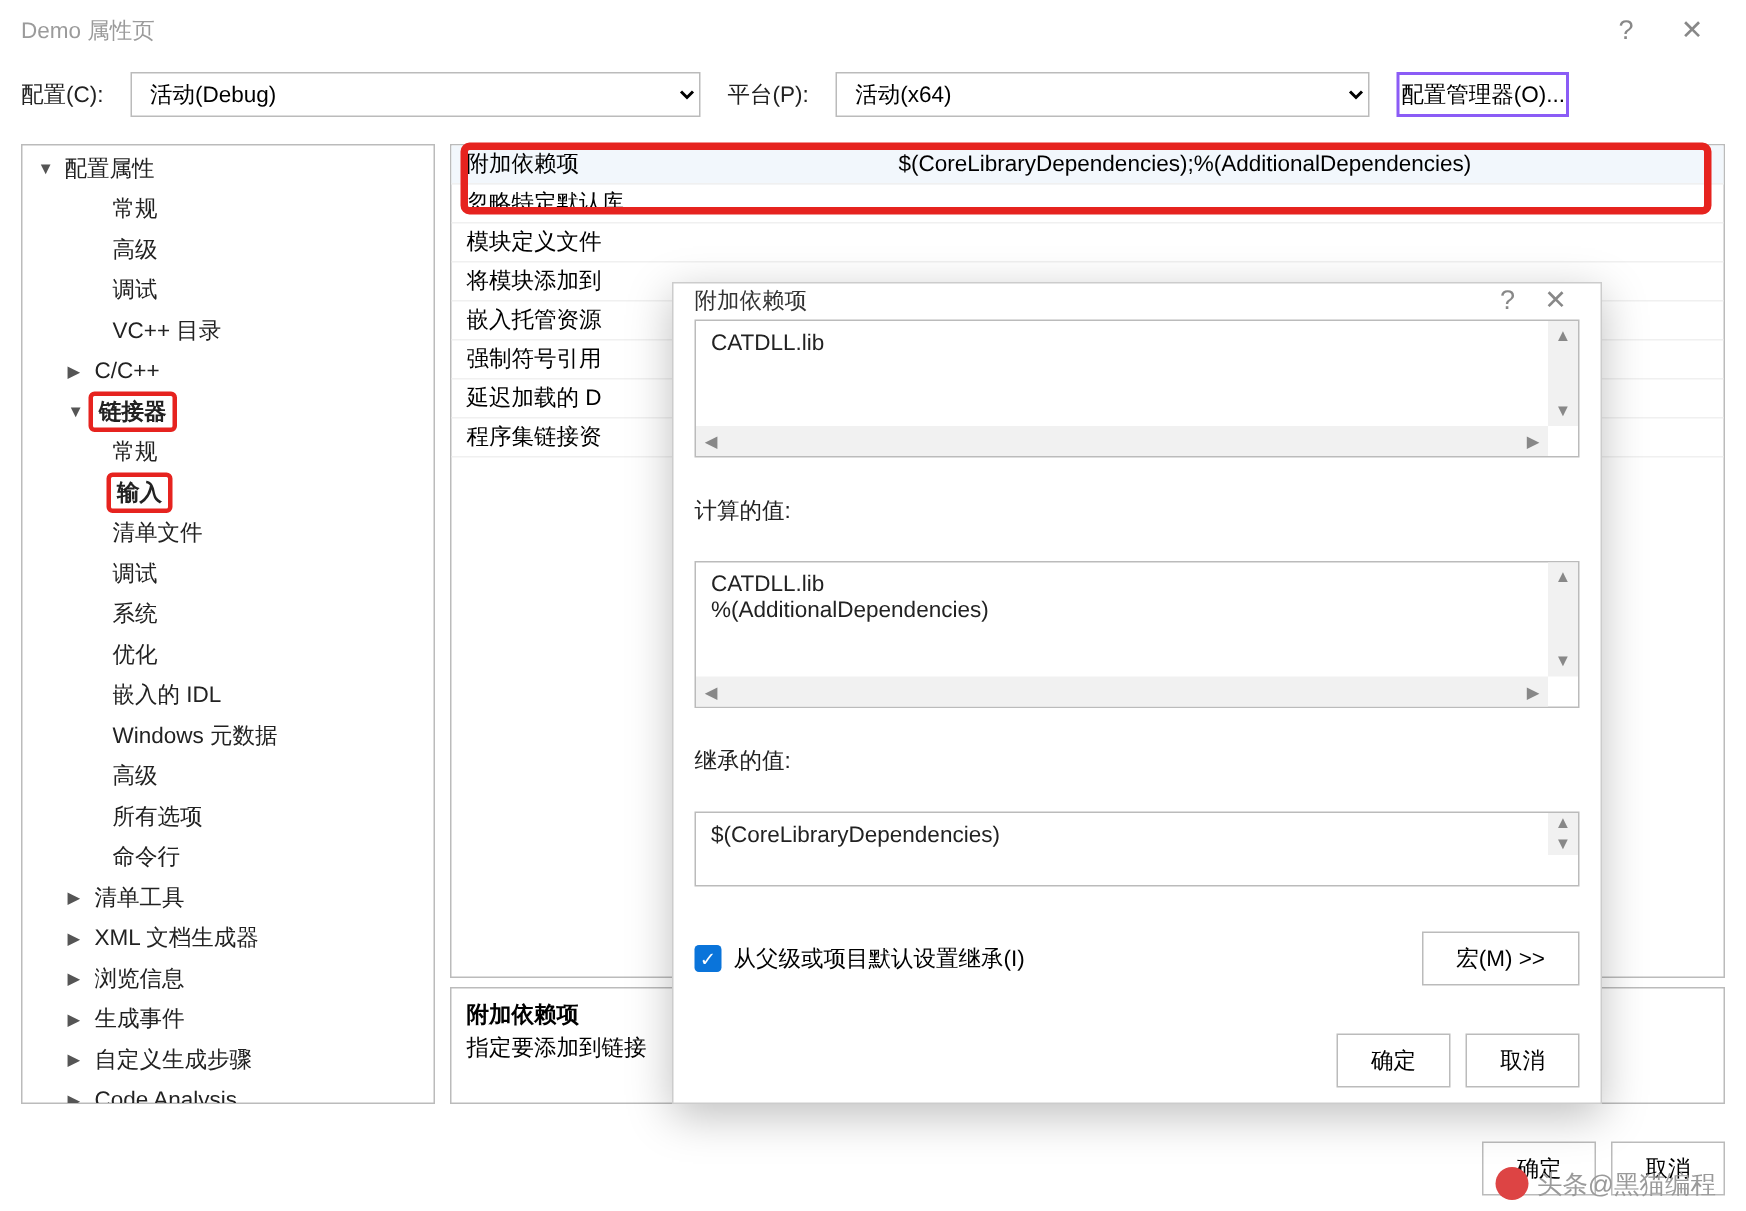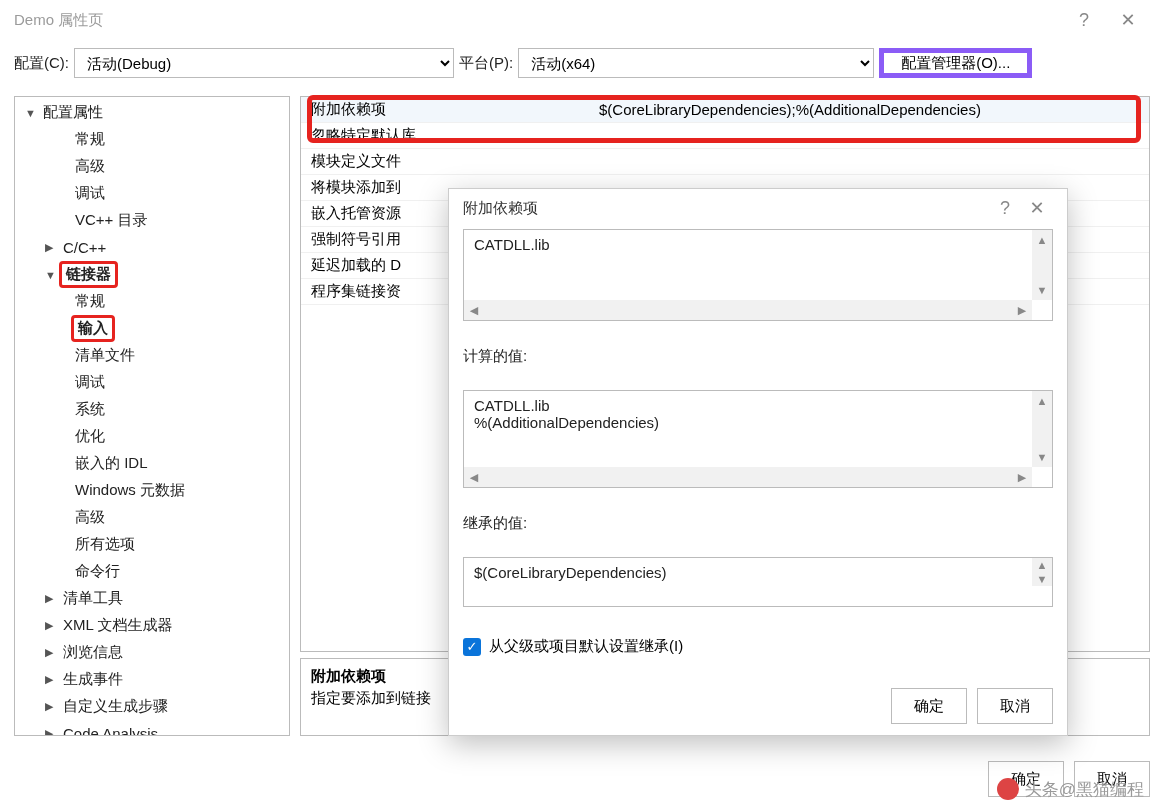--- a/index.html
+++ b/index.html
@@ -2,24 +2,24 @@
 <html><head>
 <meta charset="utf-8">
 <style>
 * { box-sizing: border-box; margin: 0; padding: 0; font-family: "Segoe UI", "Microsoft YaHei", sans-serif; }
 body { background: #fff; width: 1164px; height: 807px; position: relative; overflow: hidden; }
 
 .titlebar { height: 40px; display: flex; align-items: center; padding: 0 14px; color: #9b9b9b; font-size: 15px; }
 .titlebar .t-space { flex: 1; }
 .titlebar .t-btn { width: 44px; text-align: center; font-size: 18px; color: #888; }
 
-.toolbar { display: flex; align-items: center; padding: 8px 14px 18px; gap: 5px; font-size: 15px; color: #222; }
+.toolbar { display: flex; align-items: center; padding: 8px 14px 18px; gap: 18px; font-size: 15px; color: #222; }
 .toolbar label { color: #222; }
 .toolbar select { height: 30px; padding: 0 8px; border: 1px solid #bbb; background: #fff; font-size: 15px; }
-.toolbar .btn { height: 30px; padding: 0 17px; border: 5px solid #8b5cf6; background: #fff; font-size: 15px; display: flex; align-items: center; }
+.toolbar .btn { height: 30px; padding: 0 1px; border: 2px solid #8b5cf6; background: #fff; font-size: 15px; display: flex; align-items: center; }
 
 .body { display: flex; padding: 0 14px; gap: 10px; height: 640px; }
 
 .tree { width: 276px; border: 1px solid #bbb; overflow-y: auto; padding: 2px 0; font-size: 15px; color: #222; }
 .tree-item { display: flex; align-items: center; height: 27px; padding-left: 10px; white-space: nowrap; }
 .tree-item .caret { width: 14px; font-size: 11px; color: #555; }
 .tree-item.lead1 { padding-left: 10px; }
 .tree-item.lead2 { padding-left: 30px; }
 .tree-item.lead3 { padding-left: 56px; align-items: center; }
 .tree-item .txt { padding: 1px 4px; }
@@ -257,20 +257,21 @@
       <div class="vscroll">
           <div class="arr">▲</div>
           <div class="arr">▼</div>
         </div>
     </div>
 
     <div class="inherit-row">
       <span class="chk">✓</span>
       <span>从父级或项目默认设置继承(I)</span>
       <span class="sp"></span>
+      <button class="macro-btn">宏(M) &gt;&gt;</button>
     </div>
 
     <div class="dialog-buttons">
       <button class="btn">确定</button>
       <button class="btn">取消</button>
     </div>
   </div>
 </div>
 
 <div class="watermark">

